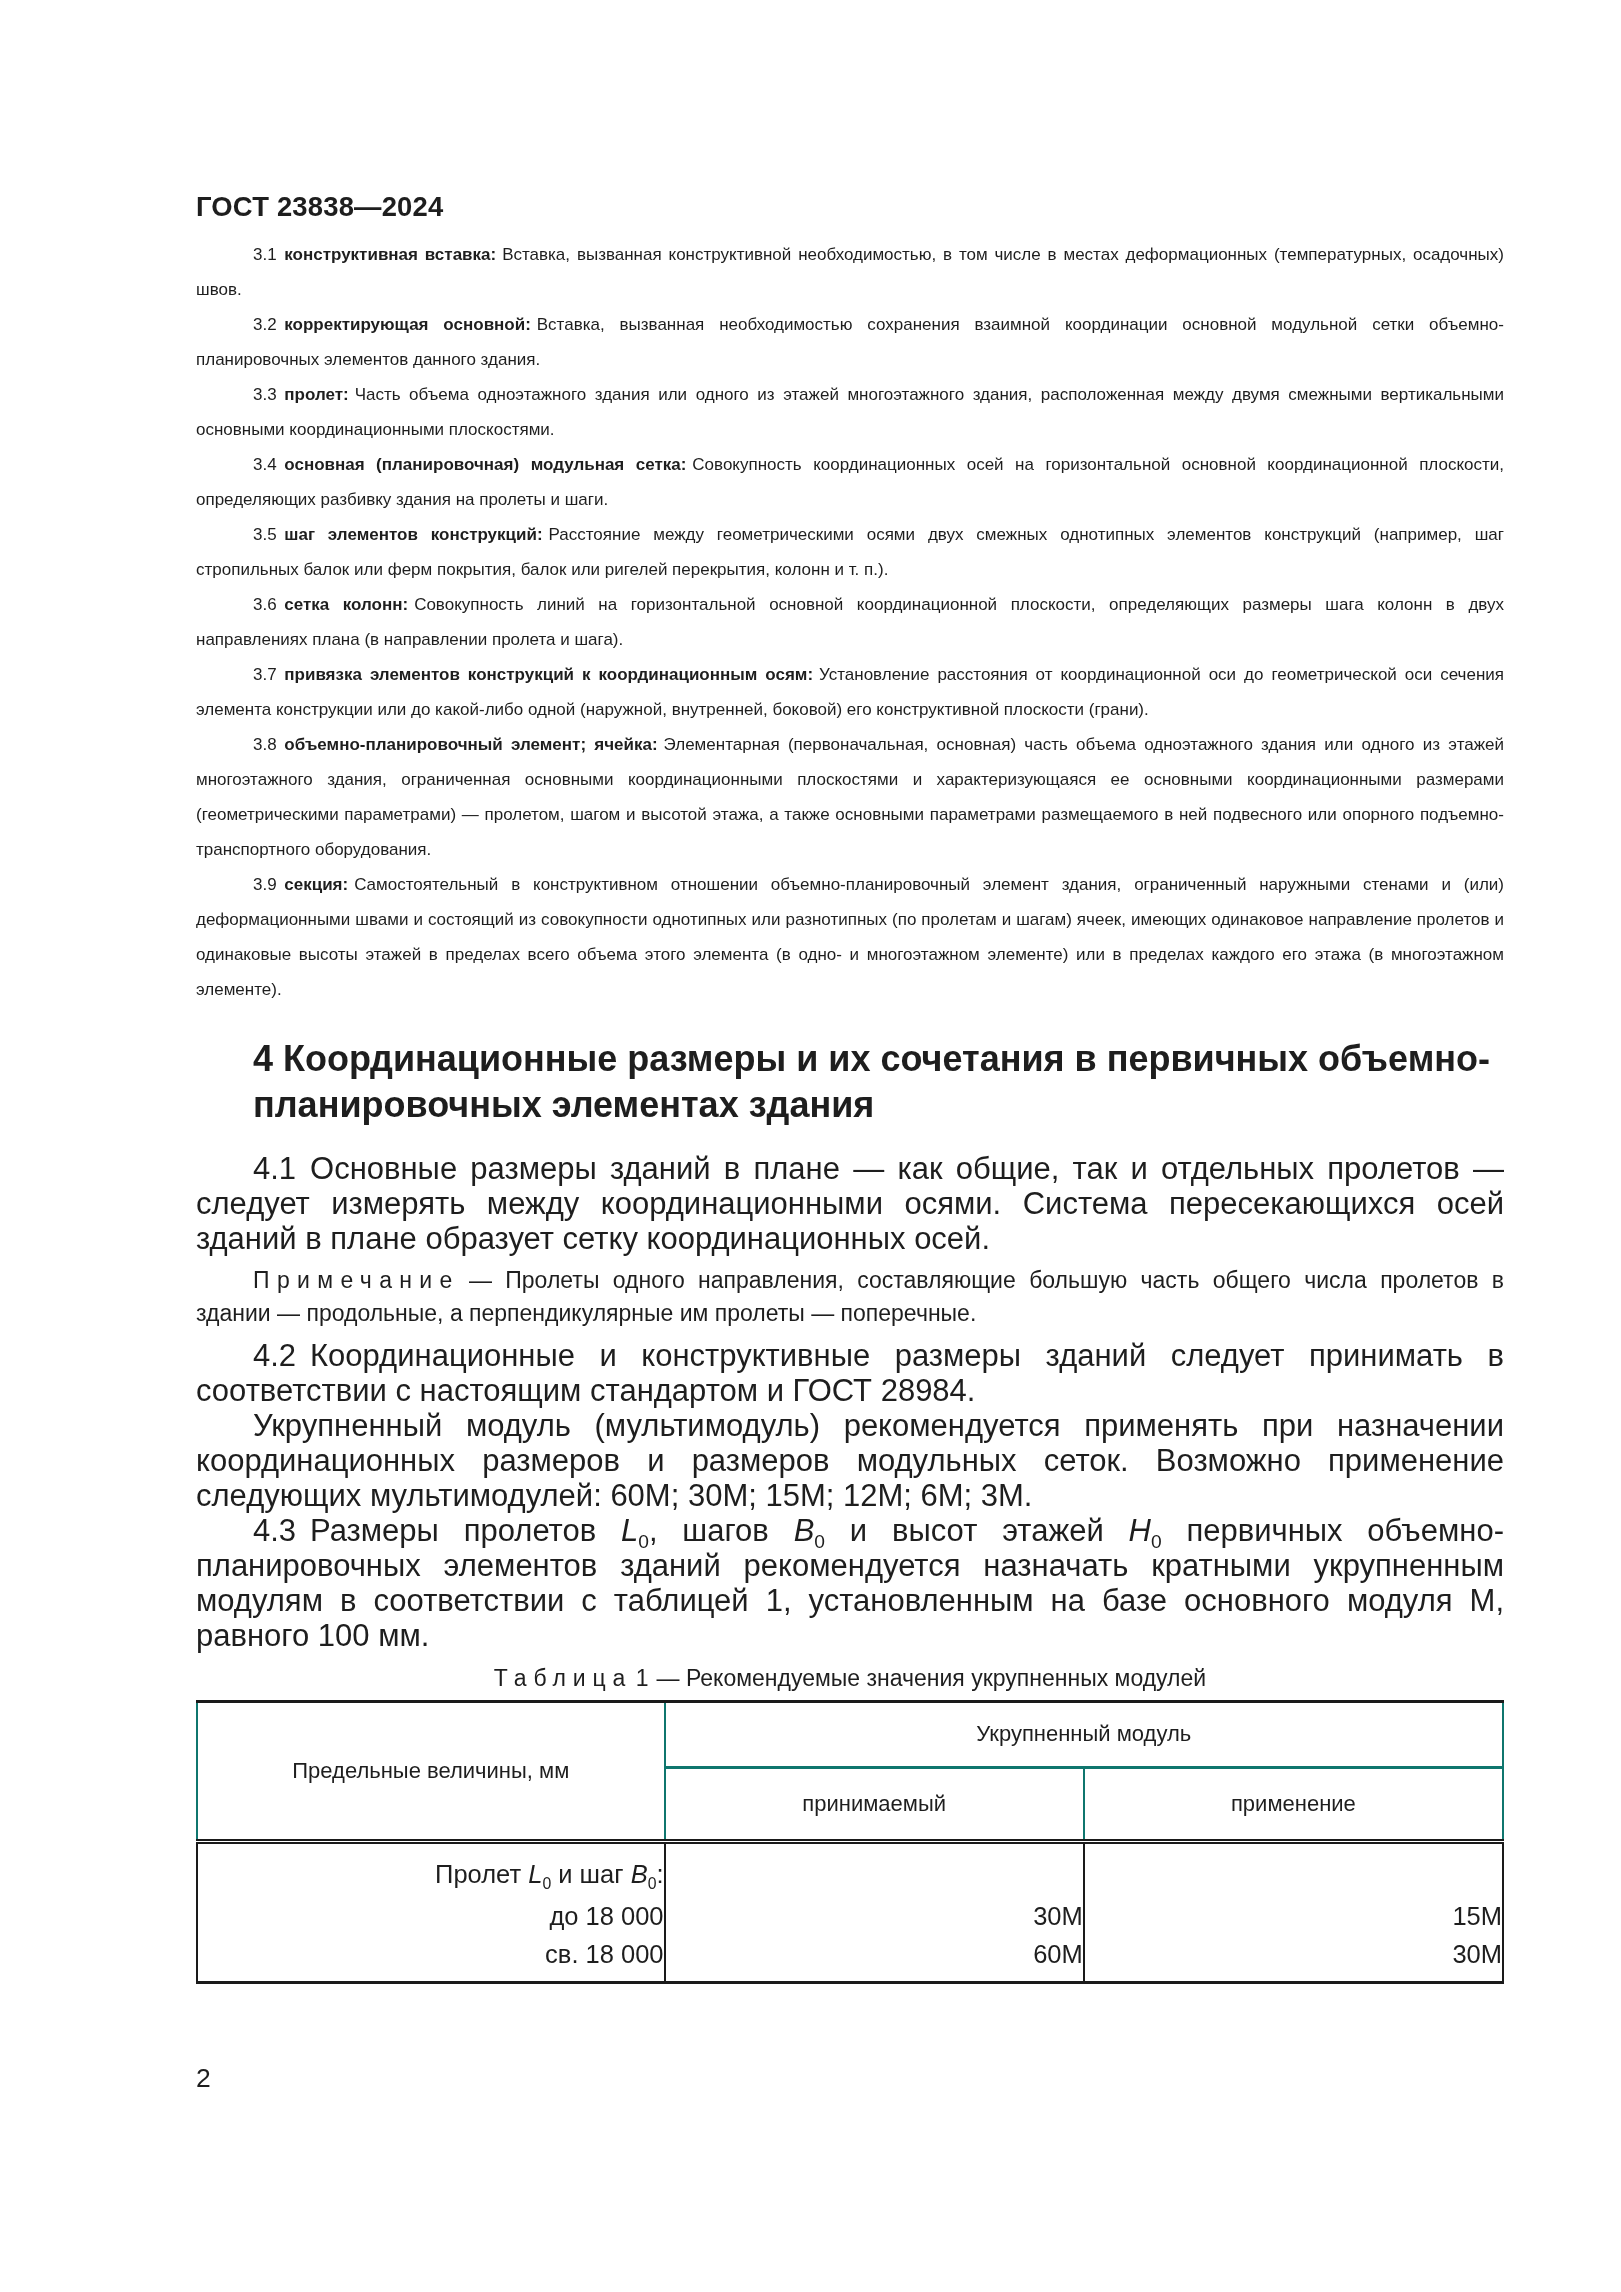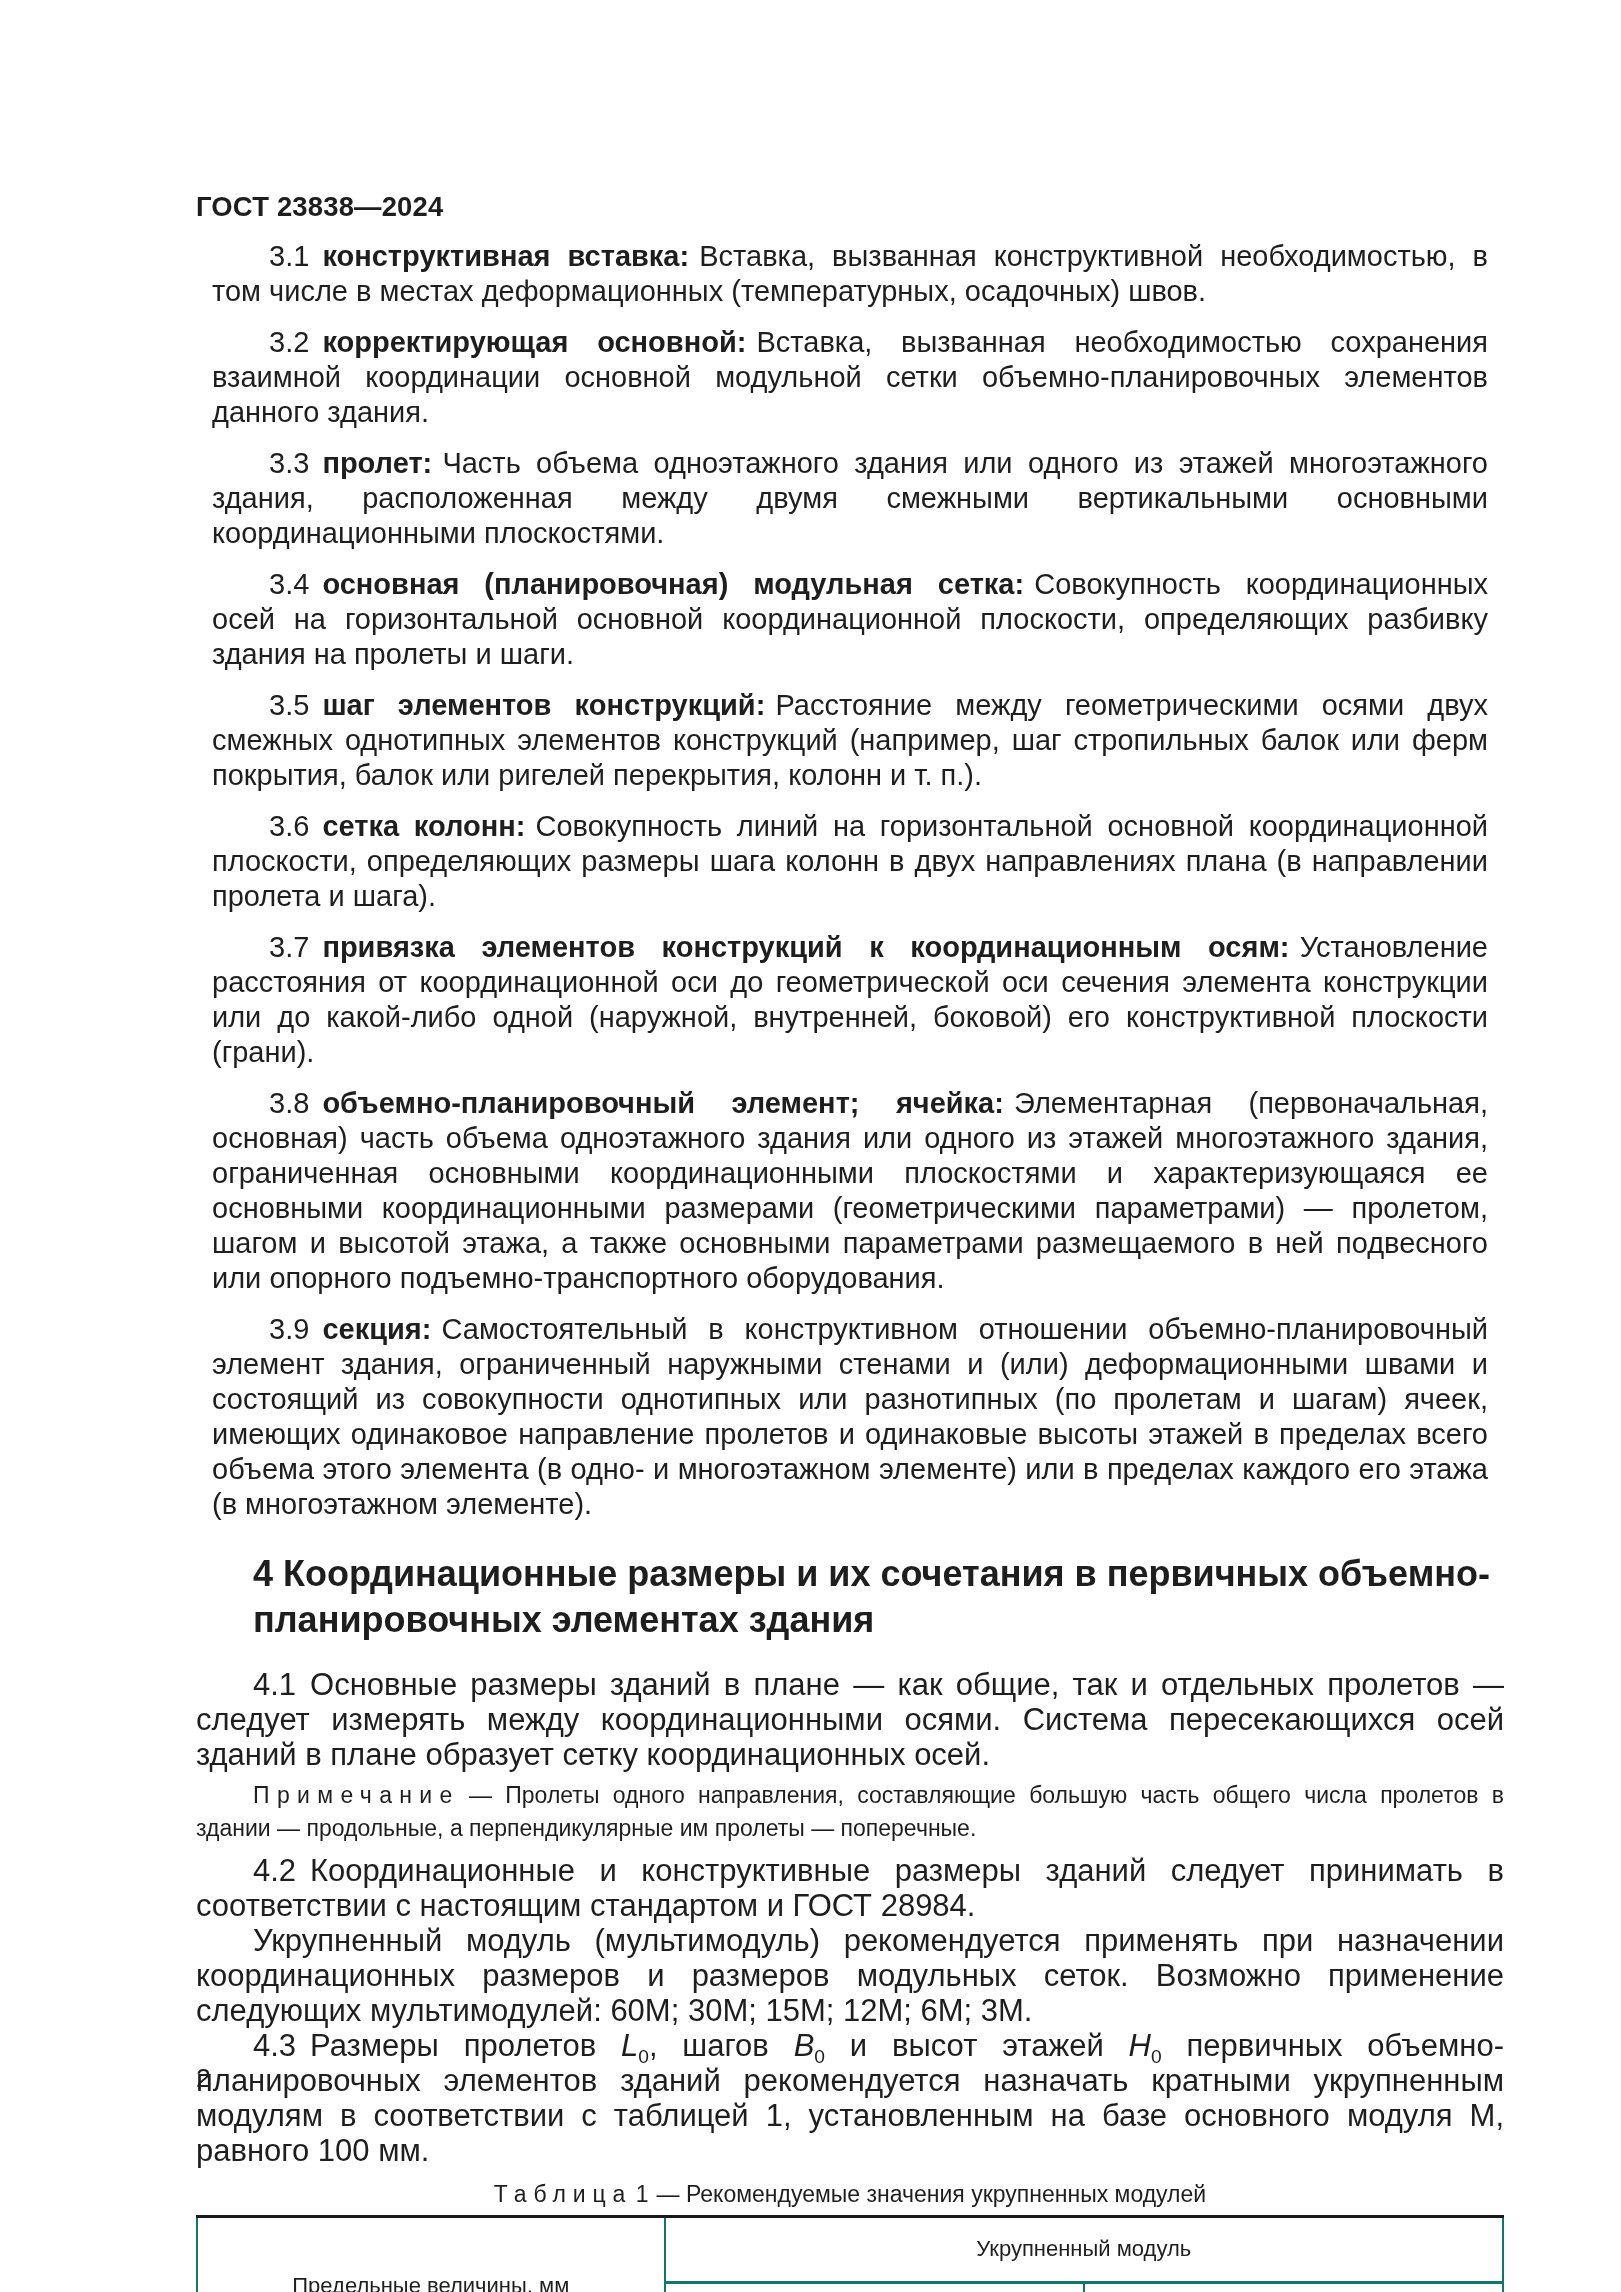--- a/index.html
+++ b/index.html
@@ -18,22 +18,22 @@
     padding-top: 190px;
   }
   .doc-header {
     font-size: 27.4px;
     font-weight: 700;
     line-height: 33px;
     letter-spacing: 0.2px;
   }
   .terms { margin-top: 13.7px; }
   p.term-p {
-    margin: 16px;
-    font-size: 29px;
+    margin: 0;
+    font-size: 17px;
     line-height: 35px;
     text-align: justify;
     text-indent: 57px;
   }
   .num { margin-right: 0.45em; }
   .term { font-weight: 700; margin-right: 0.35em; }
   h2.sec-heading {
     font-size: 36px;
     font-weight: 700;
     line-height: 46px;
@@ -141,21 +141,21 @@
         <col style="width:35.8%">
         <col style="width:32.1%">
         <col style="width:32.1%">
       </colgroup>
       <thead>
         <tr>
           <td class="cell-col1" rowspan="2">Предельные величины, мм</td>
           <td class="cell-group" colspan="2">Укрупненный модуль</td>
         </tr>
         <tr class="sub-row">
-          <td>ограниченная</td>
+          <td>принимаемый</td>
           <td>применение</td>
         </tr>
       </thead>
       <tbody>
         <tr class="body-r1">
           <td><span>Пролет </span><var>L</var><sub>0</sub><span> и шаг </span><var>B</var><sub>0</sub><span>:</span></td>
           <td></td>
           <td></td>
         </tr>
         <tr class="body-r2">

